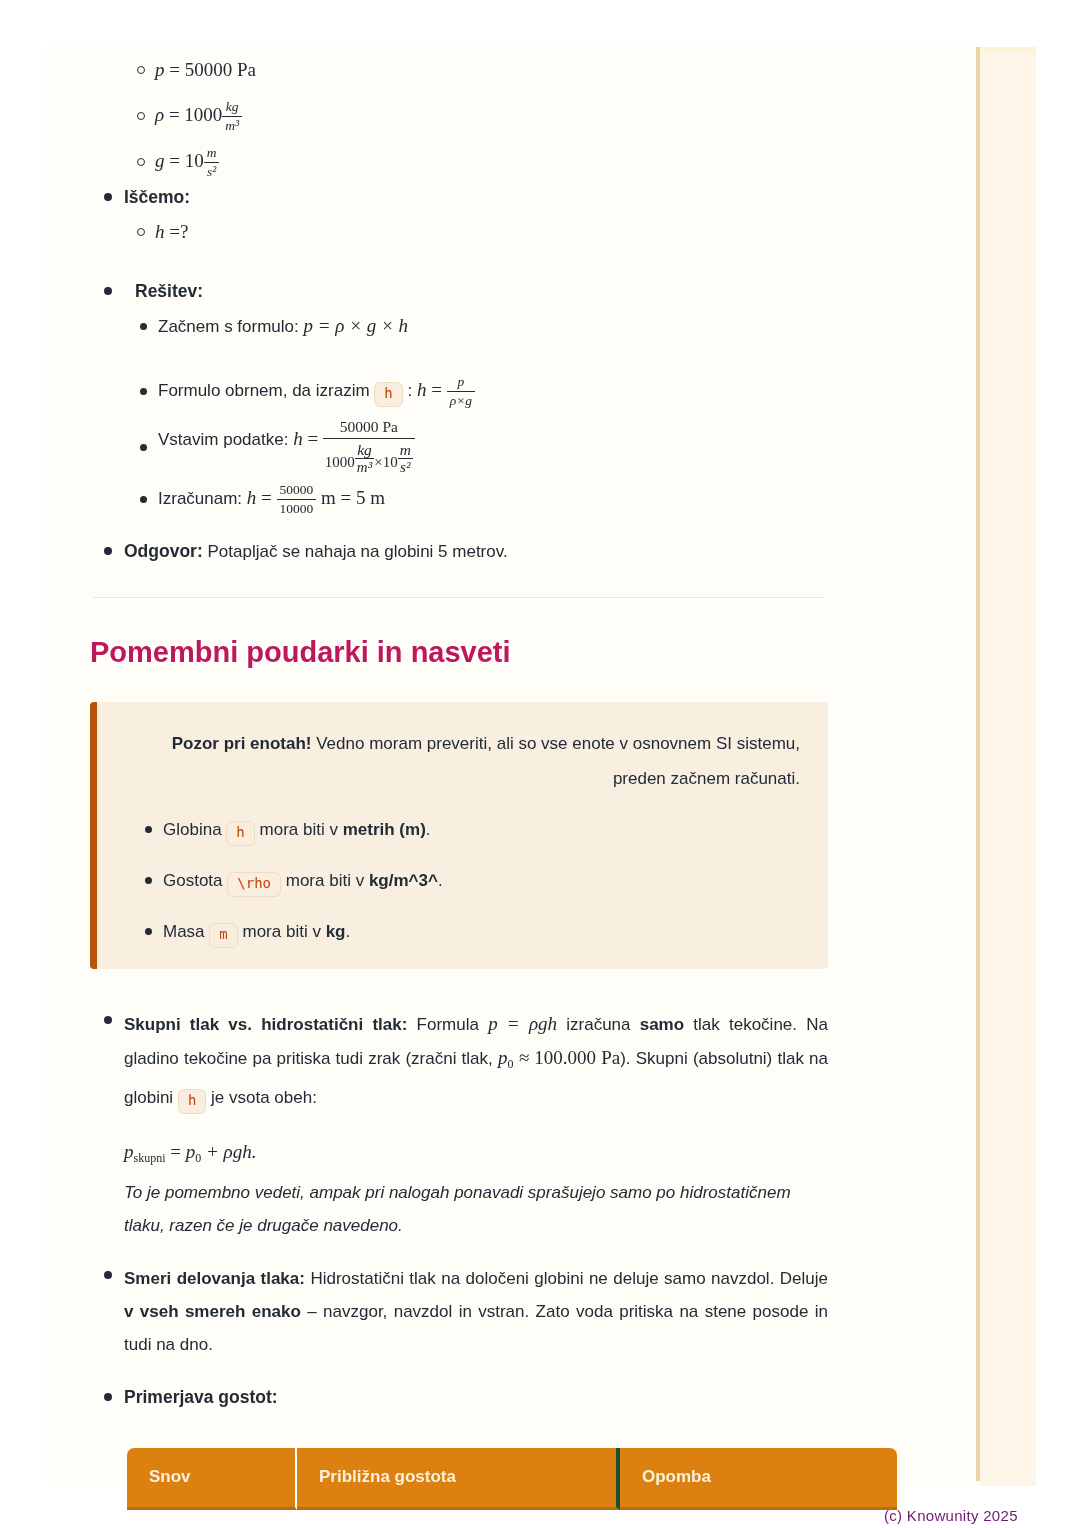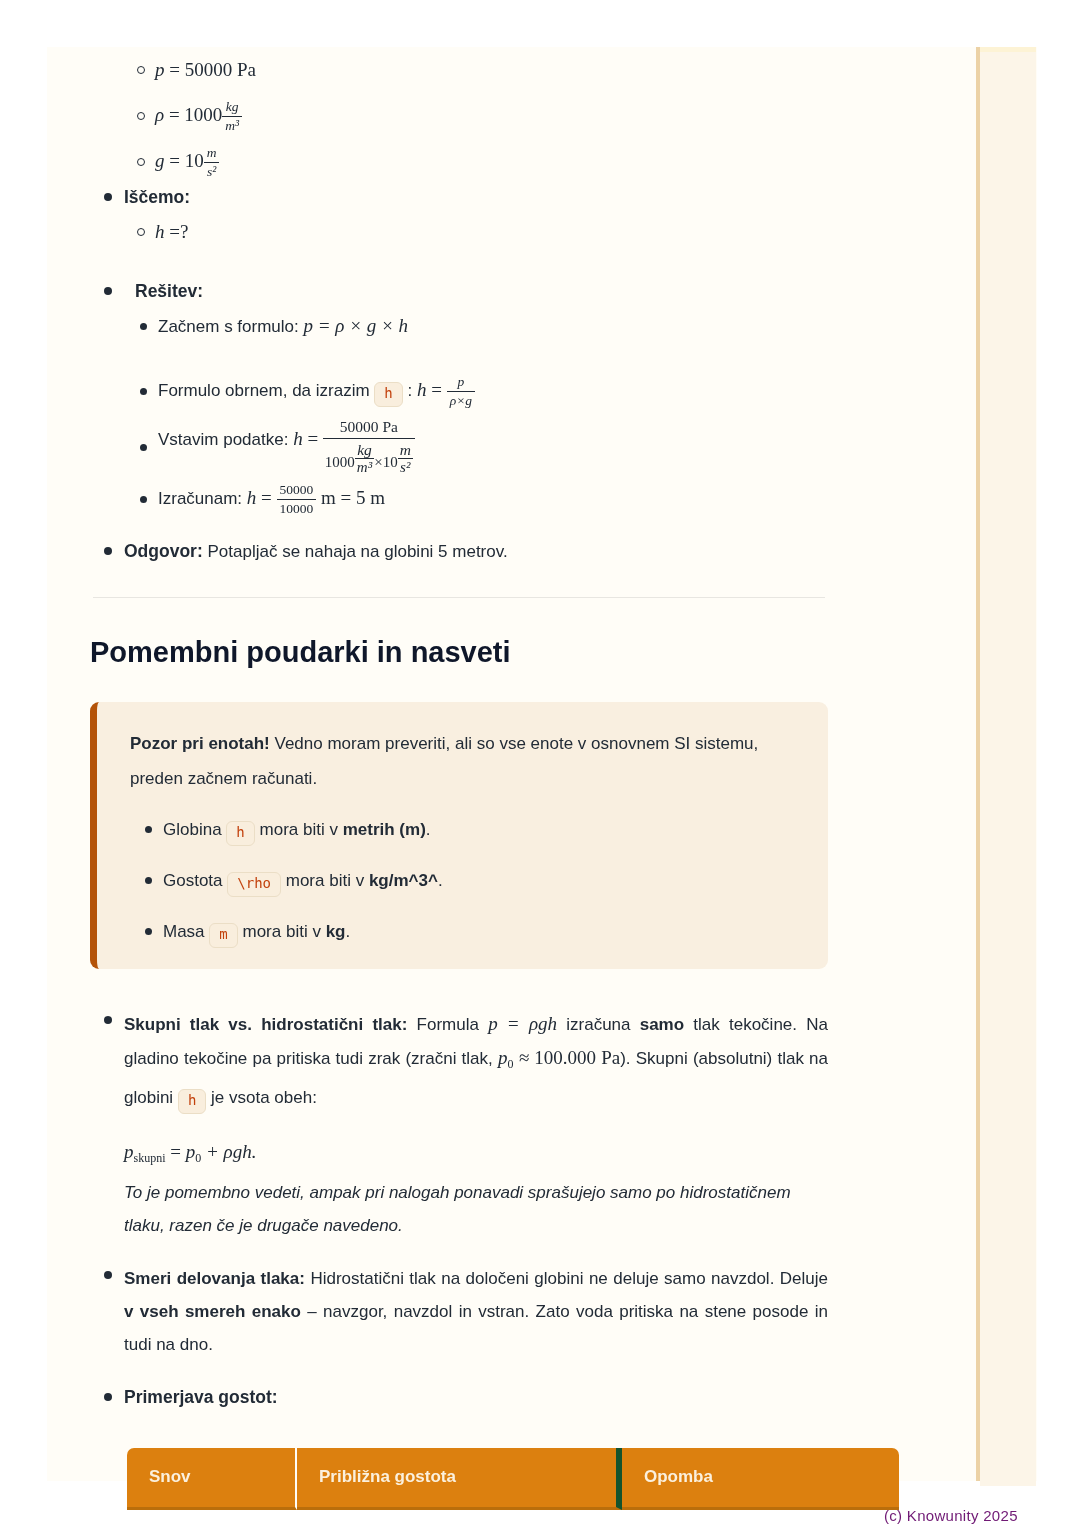--- a/index.html
+++ b/index.html
@@ -37,22 +37,22 @@
   .bigfrac .fd{display:block;font-size:15px;padding:3px 2px 0;white-space:nowrap;}
   .subfrac{display:inline-block;vertical-align:-0.55em;text-align:center;line-height:1;font-size:10.5px;}
   .subfrac .fn{display:block;padding:0 2px 1px;border-bottom:1px solid #222B36;}
   .subfrac .fd{display:block;padding:1px 2px 0;}
 
   
   .chip{display:inline-block;font-family:"DejaVu Sans Mono","Liberation Mono",monospace;font-size:14px;color:#C2410C;background:#F9EEDD;border:1px solid #EBDEC6;border-radius:6px;padding:2px 9px 3px;line-height:1.25;vertical-align:-2px;}
 
   
   .divider{border:none;border-top:1px solid #E8E6E1;margin:33px 3px 0 3px;}
-  .h2{font-size:29px;font-weight:700;color:#0f172a;margin:36px 0 0 0;line-height:36px;}
-  .callout{margin-top:32px;background:#F9EFE0;border-left:7px solid #B45309;border-radius:9px;padding:24px 28px 20px 33px;line-height:35px;}
+  .h2{font-size:29px;font-weight:700;color:#be185d;margin:36px 0 0 0;line-height:36px;}
+  .callout{margin-top:32px;background:#F9EFE0;border-left:7px solid #B45309;border-radius:4px;padding:24px 28px 20px 33px;line-height:35px;text-align:right;}
   .cli{display:flex;align-items:flex-start;margin-top:16px;}
   .cli .mks{margin-left:15px;margin-top:14px;}
   .para{margin:0;line-height:33px;}
   .just{text-align:justify;}
   .noteI{font-style:italic;}
   .mathline{margin:23px 0 2px 0;line-height:30px;}
 
   
   .s-podatki{margin-top:11px;}
   .s-p{margin-top:7px;height:32px;}
@@ -67,21 +67,21 @@
   .s-step4{margin-top:3px;height:40px;}
   .s-odgovor{margin-top:19px;}
   .s-p1{margin-top:38px;}
   .s-p2{margin-top:20px;}
   .s-p3{margin-top:23px;}
 
   
   .gtable{margin:38px 0 0 37px;border-collapse:separate;border-spacing:0;table-layout:fixed;width:698px;}
   .gtable th{background:#DC800F;color:#FBF0DD;font-weight:700;font-size:17px;text-align:left;padding:0 0 0 22px;height:59px;border-bottom:3px solid #BA6E0B;}
   .gtable th.c1{width:146px;border-radius:7px 0 0 0;border-right:2px solid #FFFDF7;}
-  .gtable th.c2{width:297px;border-right:6px solid #14532d;}
+  .gtable th.c2{width:297px;border-right:4px solid #14532d;}
   .gtable th.c3{width:255px;border-radius:0 7px 0 0;}
 
   .watermark{position:absolute;left:884px;top:1507px;font-size:15px;color:#701a75;letter-spacing:0.3px;z-index:5;}
 </style>
 </head>
 <body>
 
 <div class="stage">
   <div class="paper"></div>
   <div class="side-stripe"></div>

